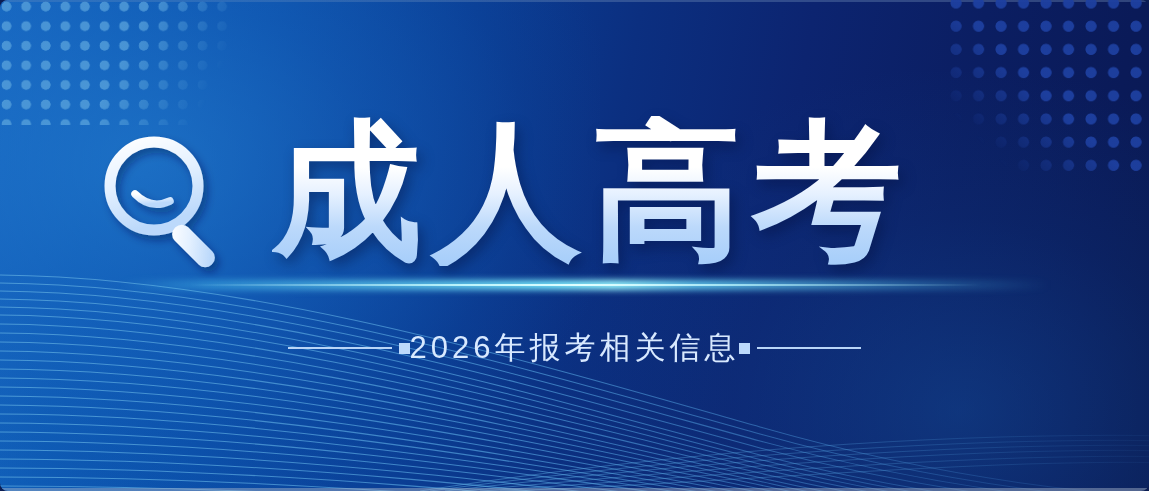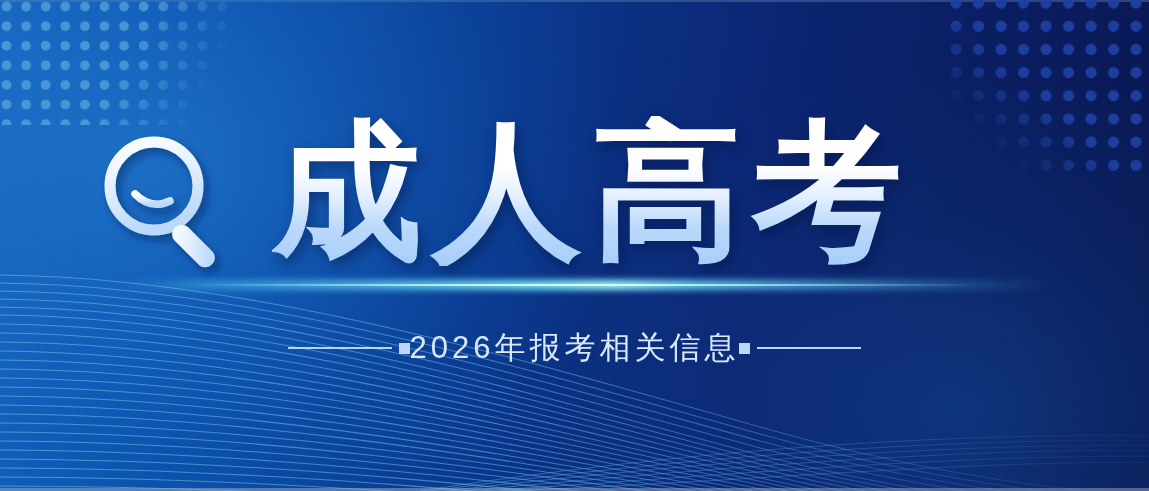--- a/index.html
+++ b/index.html
@@ -12,20 +12,21 @@
     background:linear-gradient(100deg,
         #1667c0 0%,
         #0e5bb5 10%,
         #0b50aa 22%,
         #0a3f96 38%,
         #0b2f80 52%,
         #0c2470 66%,
         #0b1e62 80%,
         #0a1a58 92%,
         #0a1950 100%);
+    border-radius:8px;
   }
 
   
   .glow-left{
     position:absolute;left:-160px;top:-120px;width:760px;height:620px;
     background:radial-gradient(ellipse at 40% 45%,
         rgba(40,130,212,0.55) 0%,
         rgba(30,110,200,0.30) 35%,
         rgba(20,90,180,0.10) 60%,
         rgba(0,0,0,0) 76%);

